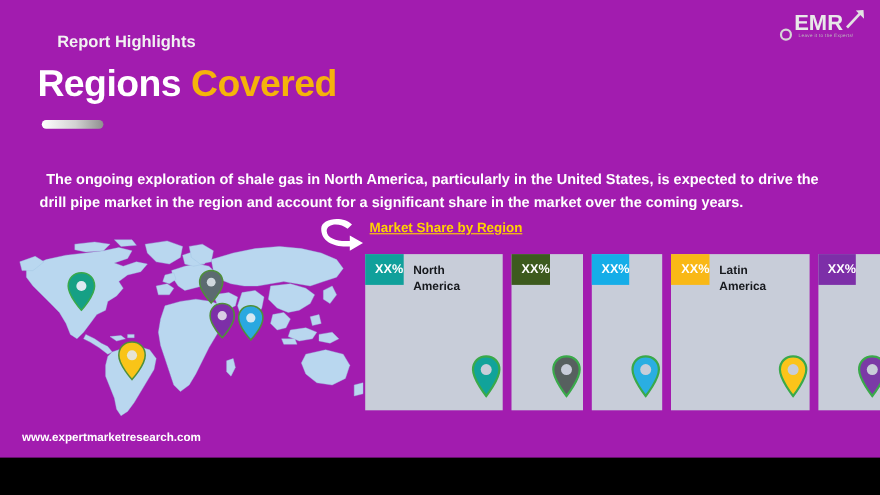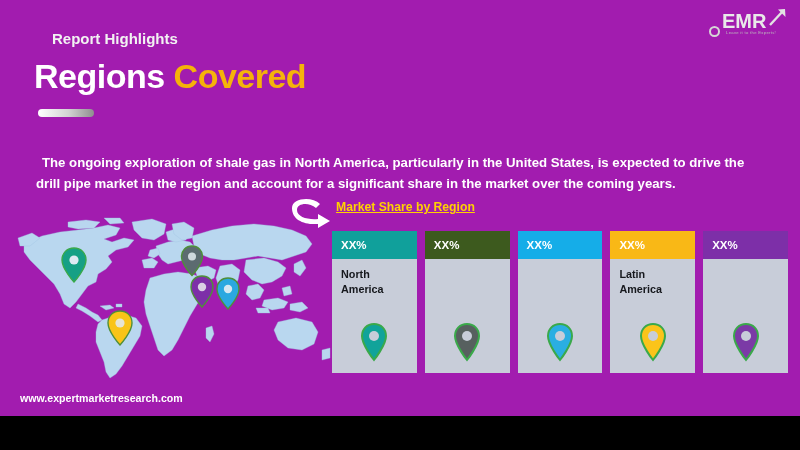--- a/index.html
+++ b/index.html
@@ -113,21 +113,21 @@
     position: absolute;
     left: 332px; top: 231px;
     width: 456px; height: 142px;
     display: flex;
     gap: 8px;
   }
   .card {
     flex: 1 1 0;
     background: #c8cdd9;
     display: flex;
-    flex-direction: column;
+    flex-direction: row;
     position: relative;
   }
   .card-head {
     height: 28px;
     display: flex;
     align-items: center;
     padding-left: 9px;
     font-size: 11.5px;
     font-weight: bold;
     color: #ffffff;

